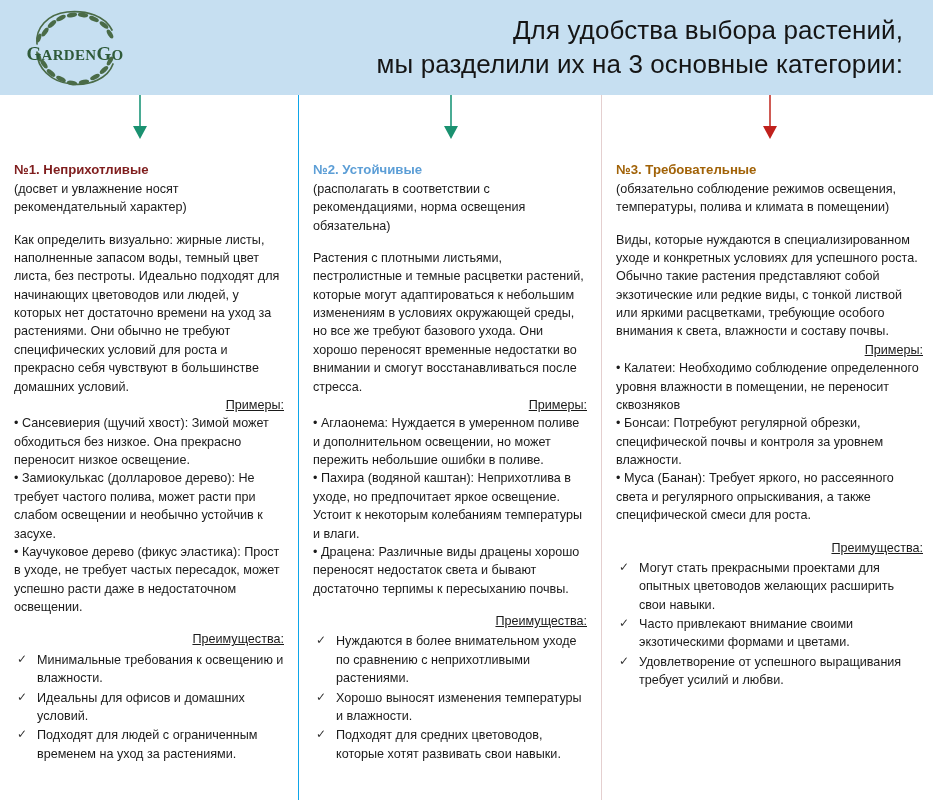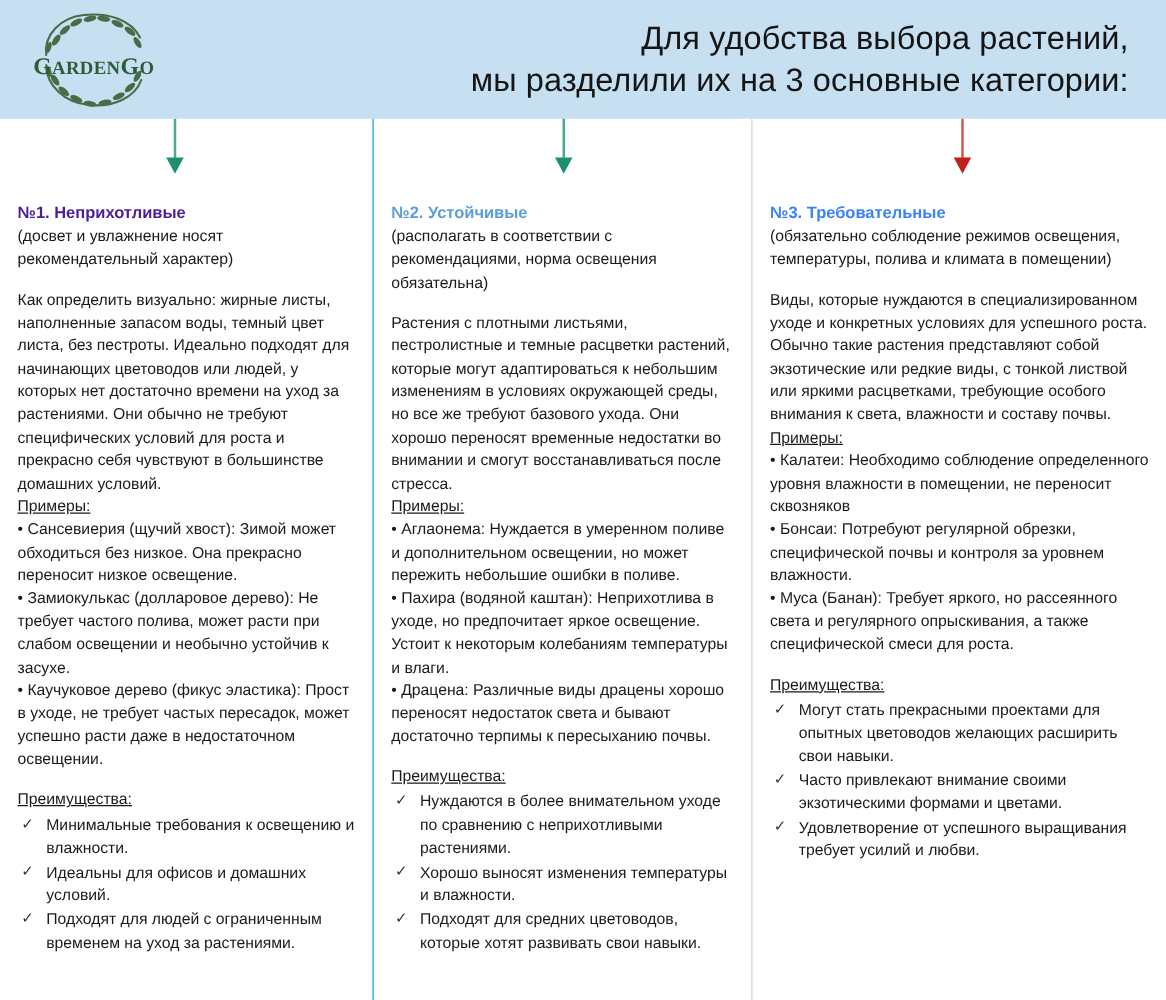--- a/index.html
+++ b/index.html
@@ -83,33 +83,34 @@
   .col-1{width:298px;}
   .col-2{width:303px;border-left:1px solid #0ea5e9;}
   .col-3{width:332px;border-left:1px solid #e4cfcf;padding-right:10px;}
 
   .col-title{
     font-weight:700;
     font-size:13.2px;
     margin:0 0 1px 0;
     line-height:1.35;
   }
-  .c-green{color:#4c1d95;}
+  .c-green{color:#7f1d1d;}
   .c-blue{color:#5c9ed6;}
-  .c-red{color:#3b82f6;}
+  .c-red{color:#a16207;}
 
   .col-sub{margin:0 0 14px 0;}
   .col-sub p{margin:0;}
 
   .col-intro{margin:0 0 0 0;}
   .col-intro p{margin:0;}
 
   .sect-label{
     text-decoration:underline;
     margin:0;
+    text-align:right;
   }
   .sect-label.spaced{margin-top:14px;}
 
   .bullets{margin:0;padding:0;list-style:none;}
   .bullets li{
     margin:0;padding:0;
     text-indent:0;
   }
 
   .checks{margin:2px 0 0 0;padding:0;list-style:none;}

